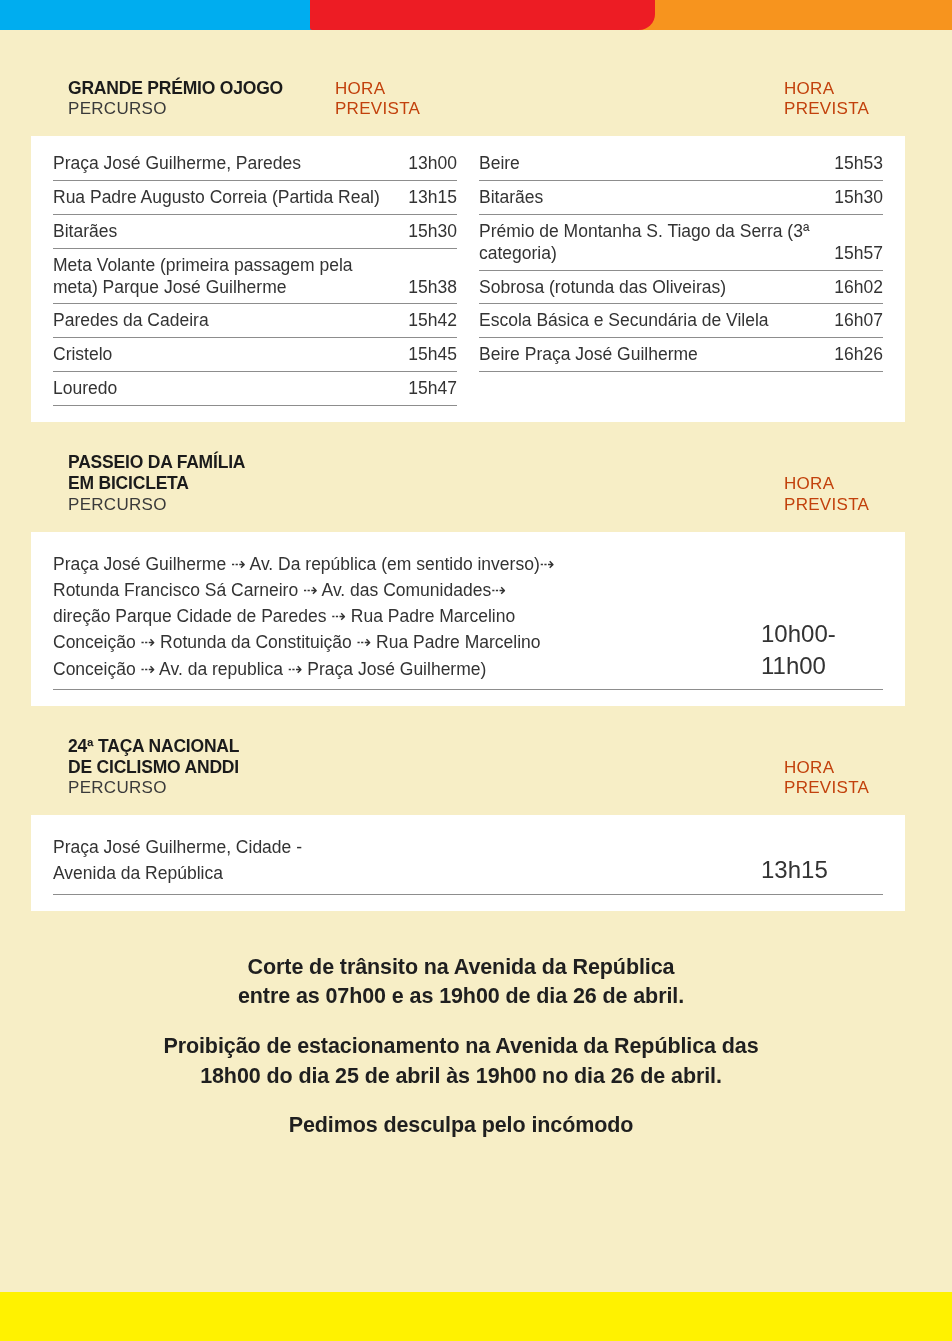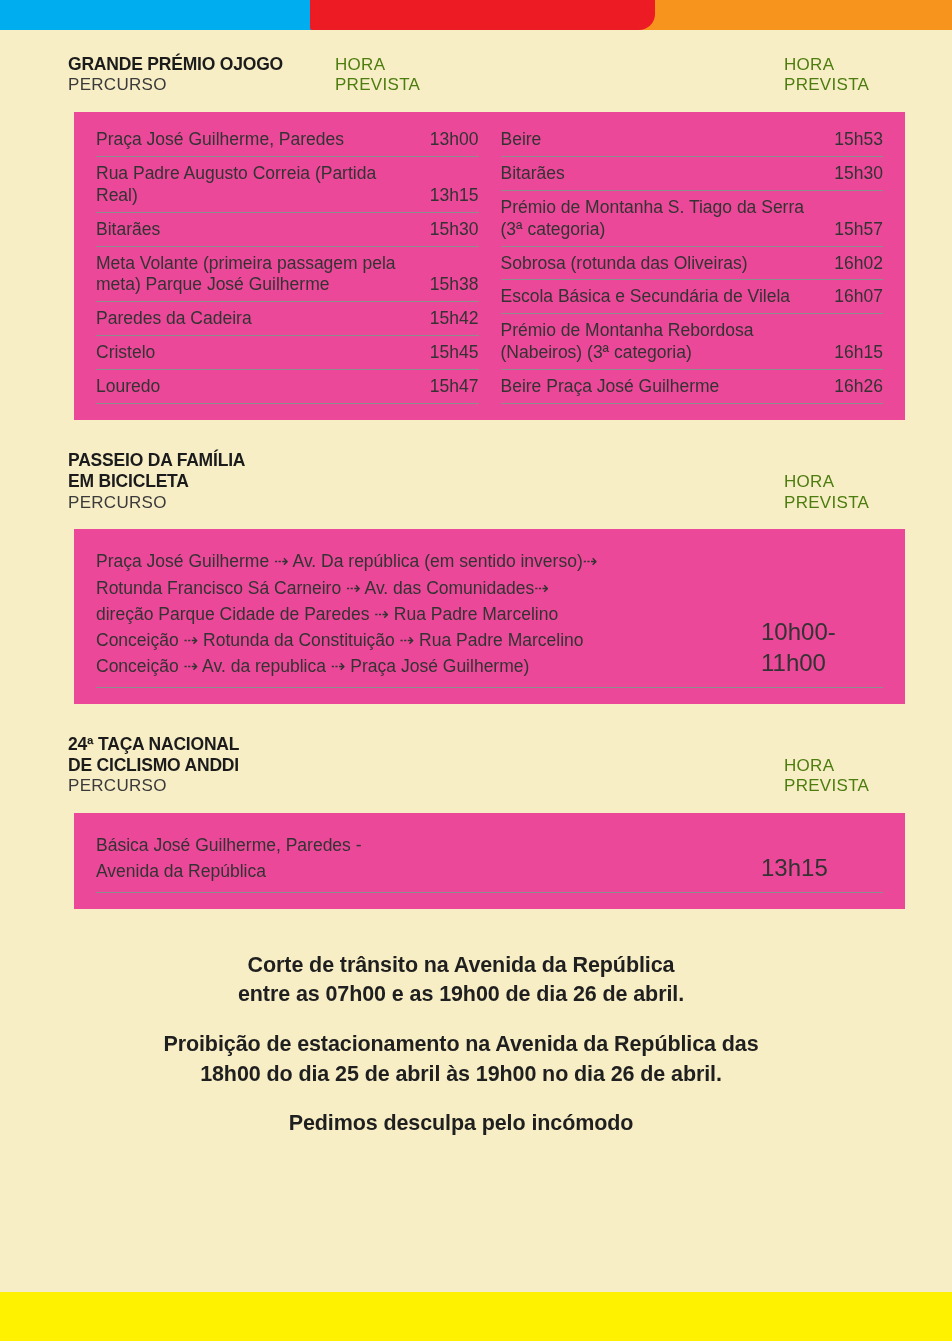--- a/index.html
+++ b/index.html
@@ -58,21 +58,21 @@
     left: 0;
     top: 1292px;
     width: 952px;
     height: 49px;
     background: #fff200;
   }
 
   
   .page {
     position: absolute;
-    top: 20px; left: 0;
+    top: 44px; left: 0;
     width: 952px;
   }
 
   
   .sec-head {
     display: flex;
     align-items: flex-end;
     padding: 0 50px 0 68px;
     line-height: 1.22;
   }
@@ -87,32 +87,32 @@
   .sec-sub {
     font-size: 17px;
     font-weight: normal;
     color: #3a3a3a;
     letter-spacing: 0.3px;
     text-transform: uppercase;
   }
   .hora {
     font-size: 17px;
     line-height: 1.22;
-    color: #4d7c0f;
+    color: #c2410c;
     letter-spacing: 0.3px;
     text-transform: uppercase;
     white-space: pre-line;
   }
   .hora-a { margin-left: 52px; }
   .hora-b { margin-left: auto; width: 118px; }
 
   
   .card {
-    background: #ec4899;
-    margin: 0 47px 0 74px;
+    background: #ffffff;
+    margin: 0 47px 0 31px;
     padding: 14px 22px 16px 22px;
   }
 
   .cols {
     display: flex;
     gap: 22px;
   }
   .col { flex: 1 1 0; min-width: 0; }
 
   table.sched {
@@ -263,25 +263,20 @@
               <td class="time">15h57</td>
             </tr>
             <tr>
               <td class="place">Sobrosa (rotunda das Oliveiras)</td>
               <td class="time">16h02</td>
             </tr>
             <tr>
               <td class="place">Escola Básica e Secundária
 de Vilela</td>
               <td class="time">16h07</td>
-            </tr>
-            <tr>
-              <td class="place">Prémio de Montanha Rebordosa
-(Nabeiros) (3ª categoria)</td>
-              <td class="time">16h15</td>
             </tr>
             <tr>
               <td class="place">Beire Praça José Guilherme</td>
               <td class="time">16h26</td>
             </tr>
           </tbody>
         </table>
       </div>
 
     </div>
@@ -322,21 +317,21 @@
       <div class="sec-sub">PERCURSO</div>
     </div>
     <div class="hora hora-b">HORA
 PREVISTA</div>
   </div>
 
   <div class="gap-head"></div>
 
   <div class="card">
     <div class="routebox">
-      <div class="routetext">Básica José Guilherme, Paredes -
+      <div class="routetext">Praça José Guilherme, Cidade -
 Avenida da República</div>
       <div class="routetime">13h15</div>
     </div>
   </div>
 
   <div class="notice">
     <p>Corte de trânsito na Avenida da República
 entre as 07h00 e as 19h00 de dia 26 de abril.</p>
     <p>Proibição de estacionamento na Avenida da República das
 18h00 do dia 25 de abril às 19h00 no dia 26 de abril.</p>

